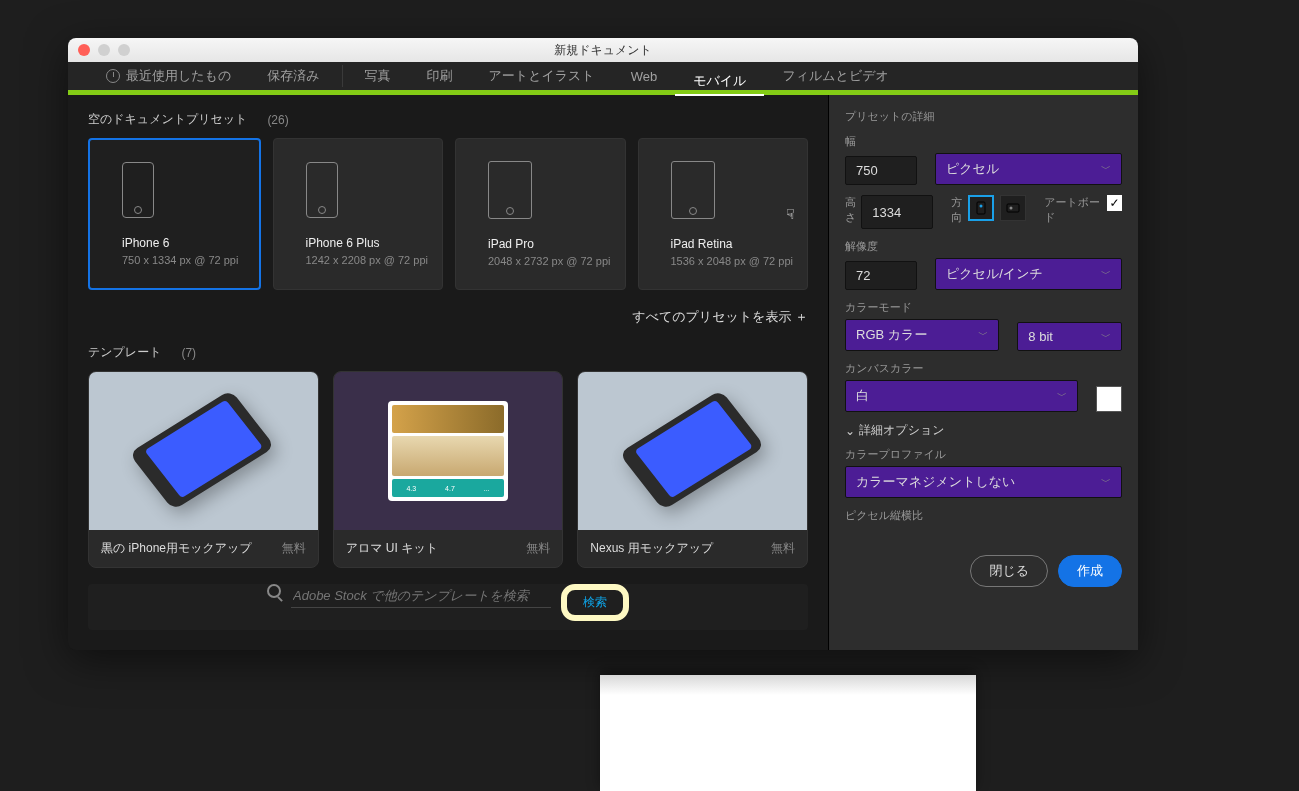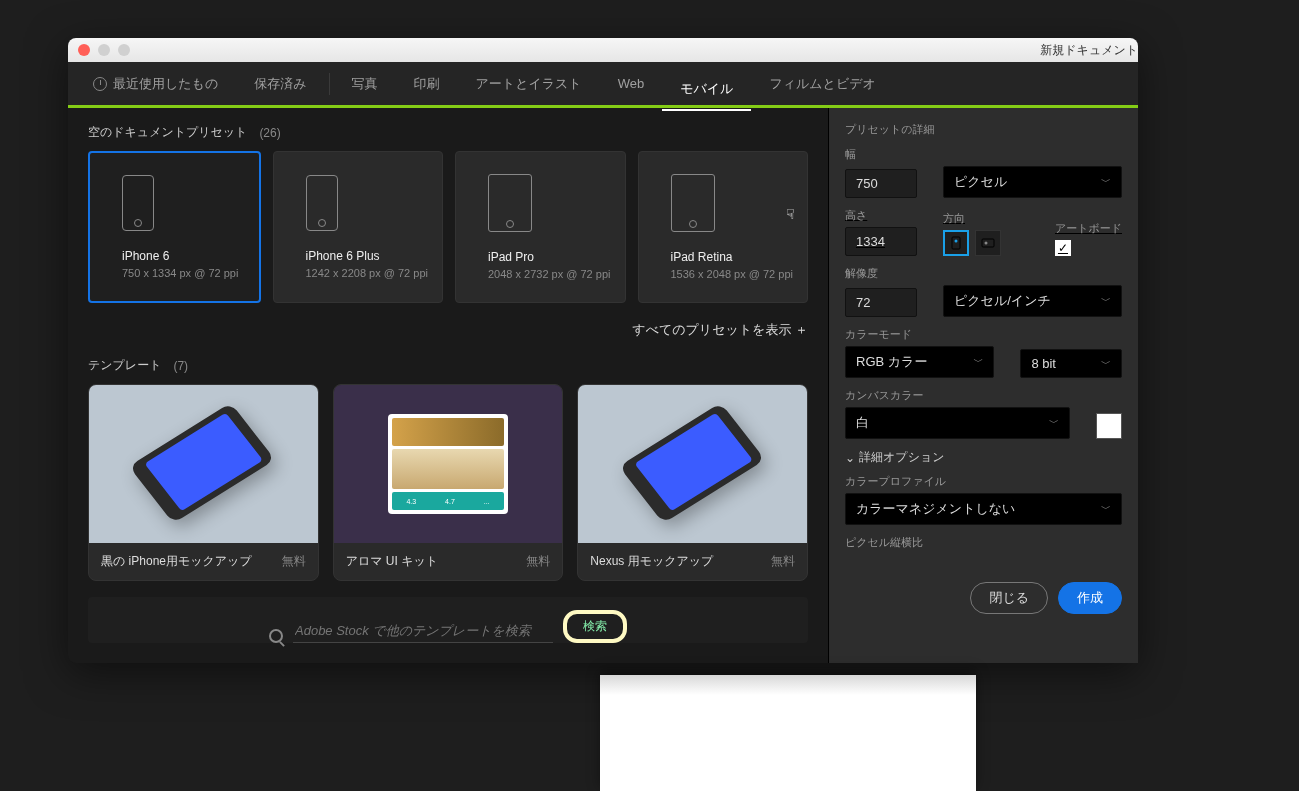--- a/index.html
+++ b/index.html
@@ -2,29 +2,29 @@
 <html><head>
 <meta charset="utf-8">
 <style>
 * { margin: 0; padding: 0; box-sizing: border-box; font-family: -apple-system, "Hiragino Kaku Gothic ProN", sans-serif; }
 body { background: #1e1e1e; width: 1299px; height: 791px; overflow: hidden; }
 .window { position: absolute; top: 38px; left: 68px; width: 1070px; background: #1a1a1a; border-radius: 8px; box-shadow: 0 10px 40px rgba(0,0,0,.5); }
 .titlebar { height: 24px; background: linear-gradient(#f6f6f6,#e6e6e6); border-radius: 8px 8px 0 0; display: flex; align-items: center; position: relative; }
 .traffic { position: absolute; left: 10px; display:flex; gap:8px; }
 .traffic span { width: 12px; height: 12px; border-radius: 50%; display:block; }
 .traffic .r{background:#ff5f57;} .traffic .y{background:#d0d0d0;} .traffic .g{background:#d0d0d0;}
-.titlebar-title { width: 100%; text-align: right; font-size: 12px; color: #333; }
-.tabs { display:flex; align-items:center; height: 46px; background:#252525; border-bottom:3px solid #84cc16; padding: 0 7px; }
+.titlebar-title { width: 100%; text-align: center; font-size: 12px; color: #333; }
+.tabs { display:flex; align-items:center; height: 33px; background:#252525; border-bottom:5px solid #84cc16; padding: 0 20px; }
 .tab { color:#a0a0a0; font-size:13px; padding: 0 18px; height:100%; display:flex; align-items:center; cursor:pointer; gap:6px; }
 .tab.active { color:#fff; border-bottom: 2px solid #fff; margin-top: 12px; }
 .tab-sep { width:1px; height:22px; background:#3a3a3a; margin:0 4px; }
 .body { display:flex; }
 .left { flex:1; padding: 16px 20px 20px 20px; }
 .right { width: 310px; background:#2d2d2d; padding: 14px 16px 16px 16px; border-left:1px solid #000; }
-.section-title { color:#ccc; font-size:12px; margin-bottom: 10px; display:flex; gap:12px; align-items:center;}
+.section-title { color:#ccc; font-size:12px; margin-bottom: 10px; display:flex; gap:20px; align-items:center;}
 .section-title .count{color:#888;}
 .presets { display:flex; gap:12px; margin-bottom:18px; }
 .preset { flex:1; background:#2a2a2a; border:1px solid #333; border-radius:4px; height:152px; display:flex; flex-direction:column; align-items:flex-start; justify-content:center; cursor:pointer;padding-left:32px; }
 .preset.selected { border:2px solid #1473e6; background:#1f1f1f; }
 .device { width:32px; height:56px; border:1.5px solid #888; border-radius:4px; position:relative; margin-bottom:18px;}
 .device::after{content:"";position:absolute;bottom:3px;left:50%;transform:translateX(-50%);width:6px;height:6px;border:1px solid #888;border-radius:50%;}
 .device.tablet{width:44px;height:58px;border-radius:3px;}
 .preset-name { color:#eee; font-size:12px; margin-bottom:4px;}
 .preset-dim { color:#888; font-size:11px; }
 .show-all { text-align:right; color:#ddd; font-size:13px; margin-bottom:18px; cursor:pointer; }
@@ -34,31 +34,31 @@
 .tmpl-thumb.food { background:#3a2f4a; }
 .phone-mock { width:150px; height:110px; position:relative;}
 .phone-mock .ph { position:absolute; width:120px; height:72px; background:#2b2b2b; border-radius:10px; transform:rotate(-32deg) skewX(6deg); top:18px; left:14px; box-shadow: 0 8px 18px rgba(0,0,0,.3);}
 .phone-mock .ph::after{content:"";position:absolute;inset:6px 10px 6px 14px;background:#3b5cff;border-radius:4px;}
 .food-card{width:120px;background:#fff;border-radius:4px;padding:4px;}
 .food-card .row{height:28px;background:linear-gradient(90deg,#d4a24a,#8b6b2a);margin-bottom:3px;border-radius:2px;}
 .food-card .row2{height:40px;background:linear-gradient(#e8d8b0,#c8a870);border-radius:2px;margin-bottom:3px;}
 .food-card .bar{height:18px;background:#1aa89e;border-radius:2px;display:flex;align-items:center;justify-content:space-around;color:#fff;font-size:7px;}
 .tmpl-footer { display:flex; justify-content:space-between; padding:10px 12px; font-size:12px; color:#ddd; }
 .tmpl-footer .free{color:#888;}
-.searchbar { margin-top:16px; background:#1f1f1f; border-radius:4px; height:46px; display:flex; align-items:flex-end; justify-content:center; gap:10px; }
+.searchbar { margin-top:16px; background:#1f1f1f; border-radius:4px; height:46px; display:flex; align-items:flex-start; justify-content:center; gap:10px; }
 .search-input { background:transparent; border:none; border-bottom:1px solid #444; color:#888; font-style:italic; font-size:13px; width:260px; padding:4px 2px; outline:none;}
-.search-btn { border:4px solid #fef9c3; background:transparent; color:#86efac; border-radius:14px; padding:4px 16px; font-size:12px; cursor:pointer;}
+.search-btn { border:6px solid #fef9c3; background:transparent; color:#0ea5e9; border-radius:14px; padding:4px 16px; font-size:12px; cursor:pointer;}
 .detail-title{color:#999;font-size:11px;margin-bottom:10px;}
 .docname { display:flex; justify-content:space-between; align-items:center; color:#eee; font-size:18px; margin-bottom:14px;}
 .dl-icon{color:#888;}
 .label{color:#999;font-size:11px;margin-bottom:4px;display:block;}
-.row{display:flex;gap:26px;margin-bottom:10px;align-items:flex-end;}
-.col{display:flex;flex-direction:column;text-decoration:underline;}
+.row{display:flex;gap:18px;margin-bottom:10px;align-items:flex-end;}
+.col{display:flex;}
 .input{background:#1f1f1f;border:1px solid #111;color:#ddd;font-size:13px;padding:6px 10px;border-radius:2px;width:72px;}
-.select{background:#000000;border:1px solid #111;color:#ddd;font-size:13px;padding:6px 10px;border-radius:2px;display:flex;justify-content:space-between;align-items:center;cursor:pointer;}
+.select{background:#4c1d95;border:1px solid #111;color:#ddd;font-size:13px;padding:6px 10px;border-radius:2px;display:flex;justify-content:space-between;align-items:center;cursor:pointer;}
 .select .chev{color:#888;font-size:10px;}
 .orient{display:flex;gap:6px;}
 .orient-btn{width:26px;height:26px;background:#1f1f1f;border:1px solid #333;display:flex;align-items:center;justify-content:center;cursor:pointer;}
 .orient-btn.active{border:2px solid #1aa0e8;}
 .orient-btn svg{fill:#888;}
 .orient-btn.active svg{fill:#1aa0e8;}
 .check{width:16px;height:16px;background:#fff;display:flex;align-items:center;justify-content:center;font-size:12px;color:#000;cursor:pointer;}
 .adv { color:#ccc; font-size:12px; margin:8px 0 8px 0; cursor:pointer; display:flex; gap:4px; align-items:center;}
 .swatch{width:26px;height:26px;background:#fff;border:1px solid #555;}
 .buttons{display:flex;justify-content:flex-end;gap:10px;margin-top:32px;}

